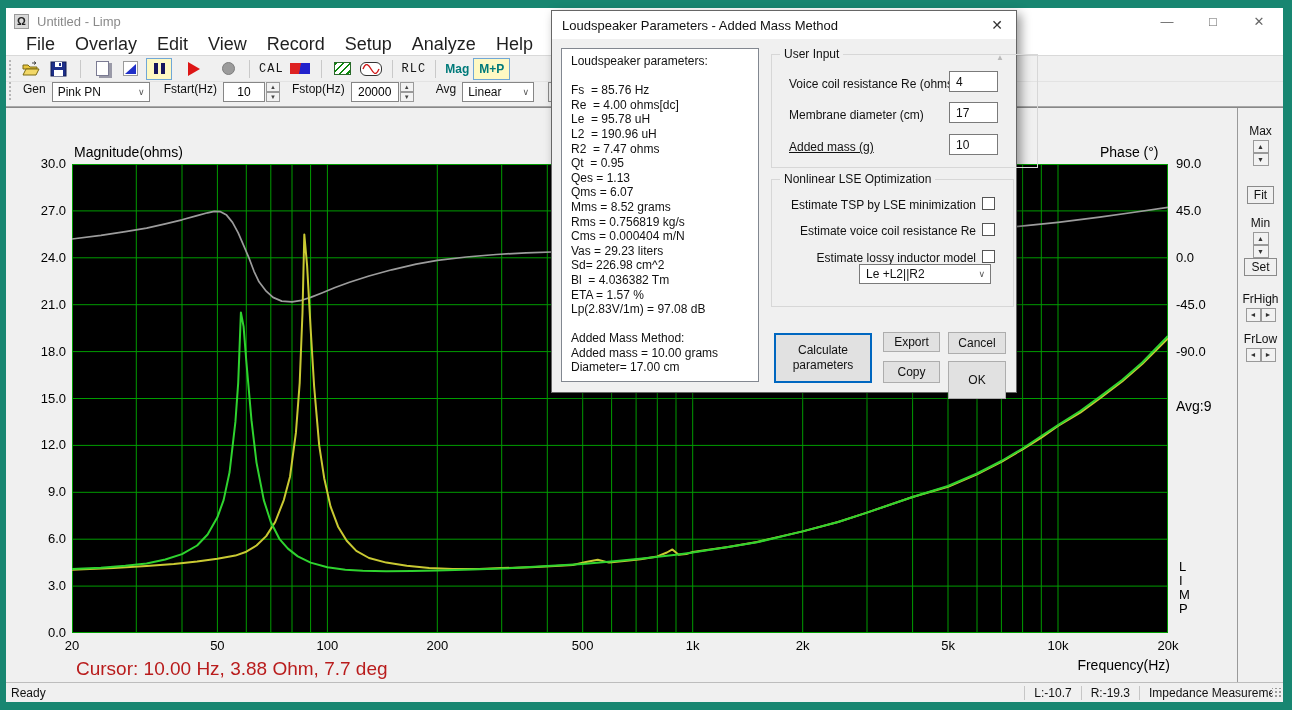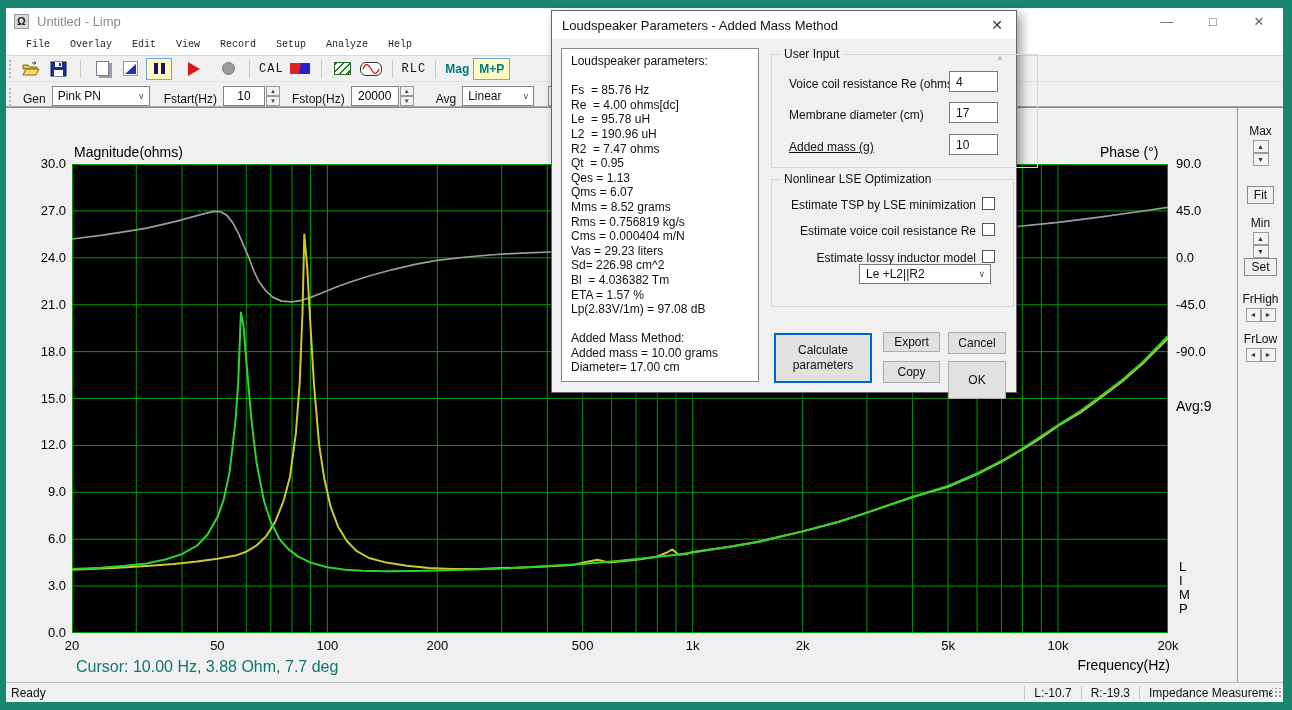--- a/index.html
+++ b/index.html
@@ -11,25 +11,25 @@
   .titlebar{left:6px;top:8px;width:1277px;height:26px;background:#ffffff;display:flex;align-items:center;}
   .app-icon{width:15px;height:15px;margin-left:8px;background:#d9d9d9;border:1px solid #9a9a9a;
     font-size:11px;font-weight:bold;color:#222;display:flex;align-items:center;justify-content:center;}
   .title-text{margin-left:8px;font-size:13px;color:#8a8a8a;}
   .win-controls{margin-left:auto;display:flex;align-items:center;gap:30px;margin-right:16px;color:#666;}
   .win-controls span{font-size:13px;width:16px;text-align:center;cursor:default;}
 
   
   .menubar{left:6px;top:34px;width:1277px;height:22px;background:#ffffff;display:flex;align-items:center;
     border-bottom:1px solid #d9d9d9;padding-left:10px;}
-  .menu-item{font-size:10px;color:#1f1f1f;padding:2px 10px 3px 10px;font-family:Liberation Mono, monospace;}
+  .menu-item{font-size:18px;color:#1f1f1f;padding:2px 10px 3px 10px;}
 
   
   .toolbar1{left:6px;top:56px;width:1277px;height:25px;background:#f0f0f0;display:flex;align-items:center;}
-  .toolbar2{left:6px;top:81px;width:1277px;height:26px;background:#f0f0f0;display:flex;align-items:flex-end;
+  .toolbar2{left:6px;top:81px;width:1277px;height:26px;background:#f0f0f0;display:flex;align-items:flex-start;
     border-bottom:1px solid #a8a8a8;border-top:1px solid #e3e3e3;}
   .grip{width:2px;height:18px;border-left:2px dotted #b5b5b5;margin:0 6px 0 3px;}
   .tb-sep{width:1px;height:18px;background:#c9c9c9;margin:0 7px;}
   .tb-btn{display:flex;align-items:center;justify-content:center;height:22px;min-width:24px;margin:0 2px;}
   .chip-pressed{background:#fef9c3;border:1px solid #70a7d6;}
   .icon-folder,.icon-save{width:18px;height:16px;}
   .icon-page{width:13px;height:15px;background:#ffffff;border:1px solid #7b7b93;box-shadow:3px 2px 0 #9a9aa8;}
   .icon-halftri{width:15px;height:15px;background:#fff;border:1px solid #9a9a9a;position:relative;}
   .icon-halftri svg{position:absolute;left:0;top:0;}
   .pause-bars{display:flex;gap:3px;}
@@ -53,21 +53,21 @@
   .btn-plain{height:20px;background:#f0f0f0;border:1px solid #8a8a8a;font-size:12px;color:#111;padding:0 8px;display:flex;align-items:center;}
 
   
   .client{left:6px;top:107px;width:1277px;height:575px;background:#f0f0f0;border-top:1px solid #888;}
   .plot{position:absolute;left:66px;top:56px;width:1096px;height:469px;background:#000;}
   .axis-label{position:absolute;font-size:14px;color:#000;}
   .tick{position:absolute;font-size:13px;color:#000;}
   .ylab{width:52px;text-align:right;}
   .plab{width:46px;text-align:left;}
   .xlab{transform:translateX(-50%);}
-  .cursor-text{position:absolute;left:70px;top:550px;font-size:16px;color:#0f766e;}
+  .cursor-text{position:absolute;left:70px;top:550px;font-size:19px;color:#b91c1c;}
   .freq-label{position:absolute;left:1044px;top:549px;width:120px;text-align:right;font-size:14px;color:#000;}
   .avg-note{position:absolute;left:1170px;top:290px;font-size:14px;color:#000;}
   .limp-letters{position:absolute;left:1173px;top:452px;font-size:13px;color:#000;line-height:14px;}
 
   
   .side-panel{position:absolute;left:1231px;top:0;width:46px;height:575px;background:#f0f0f0;border-left:1px solid #9a9a9a;
     display:flex;flex-direction:column;align-items:center;}
   .sp-label{font-size:12px;color:#111;}
   .vspin{display:flex;flex-direction:column;margin-top:2px;}
   .vspin b{width:16px;height:13px;border:1px solid #9a9a9a;background:#f2f2f2;font-size:7px;line-height:11px;text-align:center;color:#333;font-weight:normal;}

